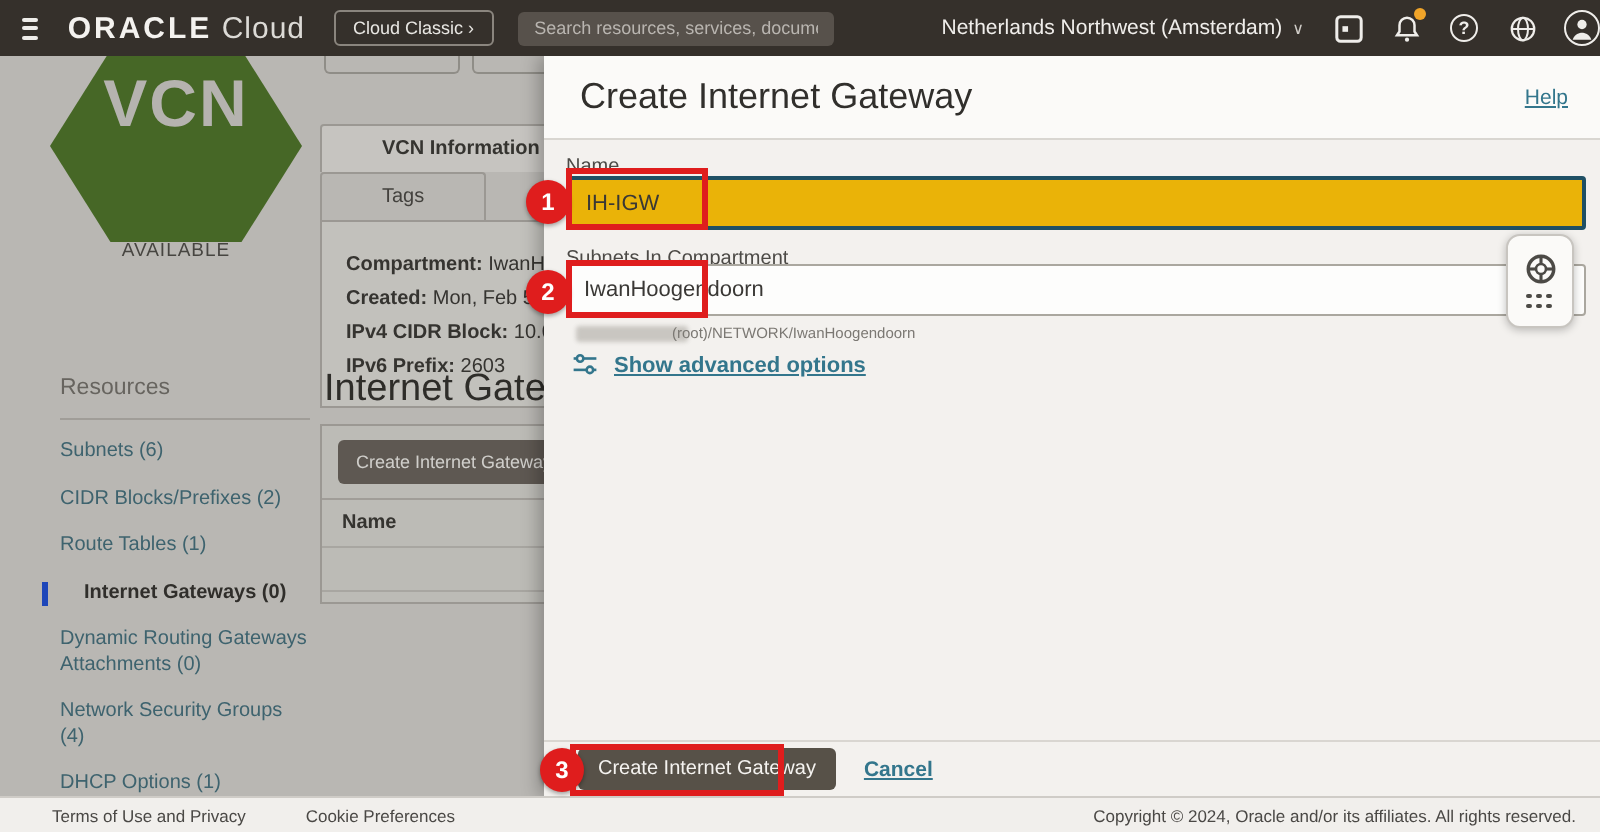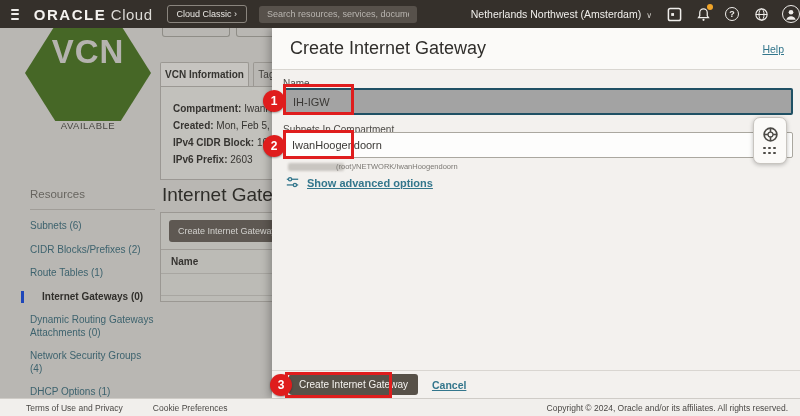--- a/index.html
+++ b/index.html
@@ -32,21 +32,21 @@
   .page { position:absolute; inset:28px 0 18px 0; z-index:1; background:#d7d5d1; }
   .hexagon { position:absolute; left:25px; top:-3px; width:126px; height:96px;
     background:#4e7529; clip-path:polygon(24% 0,76% 0,100% 50%,76% 100%,24% 100%,0 50%);
     display:flex; align-items:flex-start; justify-content:center; }
   .hexagon .vcn-t { color:#d2d0cc; font-weight:bold; font-size:33px; letter-spacing:1px; margin-top:8px; }
   .avail { position:absolute; left:25px; top:92px; width:126px; text-align:center; font-size:9.5px; color:#4f4d49; letter-spacing:.5px; }
 
   .btn-stub { position:absolute; top:0; height:9px; border:1px solid #a5a29d; border-top:none; border-radius:0 0 3px 3px; }
 
   .vcn-card { position:absolute; left:160px; top:34px; width:220px; }
-  .tab { display:inline-block; font-size:10px; font-weight:bold; color:#3a3835; background:#e6e4e0; border:1px solid #b3b0ab; border-bottom:none; border-radius:2px 2px 0 0; padding:6px 4px; cursor:pointer; }
+  .tab { display:inline-block; font-size:10px; font-weight:bold; color:#3a3835; background:#e6e4e0; border:1px solid #b3b0ab; border-bottom:none; border-radius:2px 2px 0 0; padding:6px 30px; cursor:pointer; }
   .tab.ghost { background:transparent; border-color:#b3b0ab; color:#4a4845; font-weight:normal; }
   .vcn-body { border:1px solid #b3b0ab; background:#e2e0dc; padding:10px 12px 14px 12px; min-height:82px; }
   .kv { font-size:10px; color:#3a3835; margin-top:6px; white-space:nowrap; }
   .kv b { font-weight:bold; }
 
   .main-h1 { position:absolute; left:162px; top:156px; font-size:19px; color:#32302d; white-space:nowrap; }
   .list-card { position:absolute; left:160px; top:184px; width:260px; height:90px; background:#dbd9d5; border:1px solid #b3b0ab; }
   .btn-dark-sm { display:inline-block; margin:7px 0 0 8px; background:#6a645d; color:#f2f0ed; font-size:9px; border-radius:3px; padding:6px 9px; cursor:pointer; }
   .list-head { border-top:1px solid #b9b6b1; margin-top:7px; padding:6px 10px; font-size:10px; font-weight:bold; color:#3a3835; }
   .list-row { border-top:1px solid #c3c0bb; height:22px; }
@@ -56,21 +56,21 @@
   .sb-div { border-top:1px solid #b9b6b1; margin:9px 0 10px 0; }
   .sb-item { font-size:10px; color:#44707f; margin-bottom:11px; line-height:1.25; cursor:pointer; }
   .sb-item.sel { color:#34322f; font-weight:bold; border-left:3px solid #1d4ed8; padding-left:18px; margin-left:-9px; }
 
   
   .dialog { position:absolute; left:272px; top:28px; width:528px; height:370px; background:#f3f1ee; z-index:10; box-shadow:-3px 0 8px rgba(0,0,0,.25); }
   .dlg-head { height:42px; background:#fbfaf8; border-bottom:1px solid #d9d6d1; display:flex; align-items:center; }
   .dlg-title { font-size:18px; color:#312f2c; margin-left:18px; flex:1; }
   .dlg-help { font-size:10.5px; color:#33768c; text-decoration:underline; margin-right:16px; cursor:pointer; }
   .fld-label { position:absolute; left:11px; font-size:10px; color:#4c4a46; text-decoration:underline; text-decoration-color:#8a8780; text-underline-offset:2px; }
-  .txt-input { position:absolute; left:11px; width:510px; height:27px; background:#a3a3a3; border:2px solid #1f5064; border-radius:2px; font-size:11px; color:#3a3835; padding:0 8px; font-family:"Liberation Sans",sans-serif; }
+  .txt-input { position:absolute; left:11px; width:510px; height:27px; background:#eab308; border:2px solid #1f5064; border-radius:2px; font-size:11px; color:#3a3835; padding:0 8px; font-family:"Liberation Sans",sans-serif; }
   .sel-input { position:absolute; left:11px; width:510px; height:26px; background:#fdfdfc; border:1px solid #aaa79f; border-radius:2px; font-size:11px; color:#3a3835; display:flex; align-items:center; padding:0 8px; cursor:pointer; }
   .redact { position:absolute; left:16px; width:56px; height:8px; background:#c9c6c1; border-radius:2px; filter:blur(1px); }
   .path-hint { position:absolute; left:64px; font-size:7.5px; color:#7b7873; white-space:nowrap; }
   .adv-row { position:absolute; left:14px; display:flex; align-items:center; gap:8px; cursor:pointer; }
   .adv-link { font-size:11px; color:#33768c; text-decoration:underline; font-weight:bold; }
   .dlg-foot { position:absolute; left:0; bottom:0; width:100%; height:28px; border-top:1px solid #d9d6d1; background:#f3f1ee; display:flex; align-items:center; }
   .btn-primary { margin-left:17px; background:#575148; color:#f5f3f0; font-size:10px; border:none; border-radius:3px; padding:5px 10px; cursor:pointer; font-family:"Liberation Sans",sans-serif; }
   .cancel-link { margin-left:14px; font-size:10.5px; font-weight:bold; color:#33768c; text-decoration:underline; cursor:pointer; }
 
   

